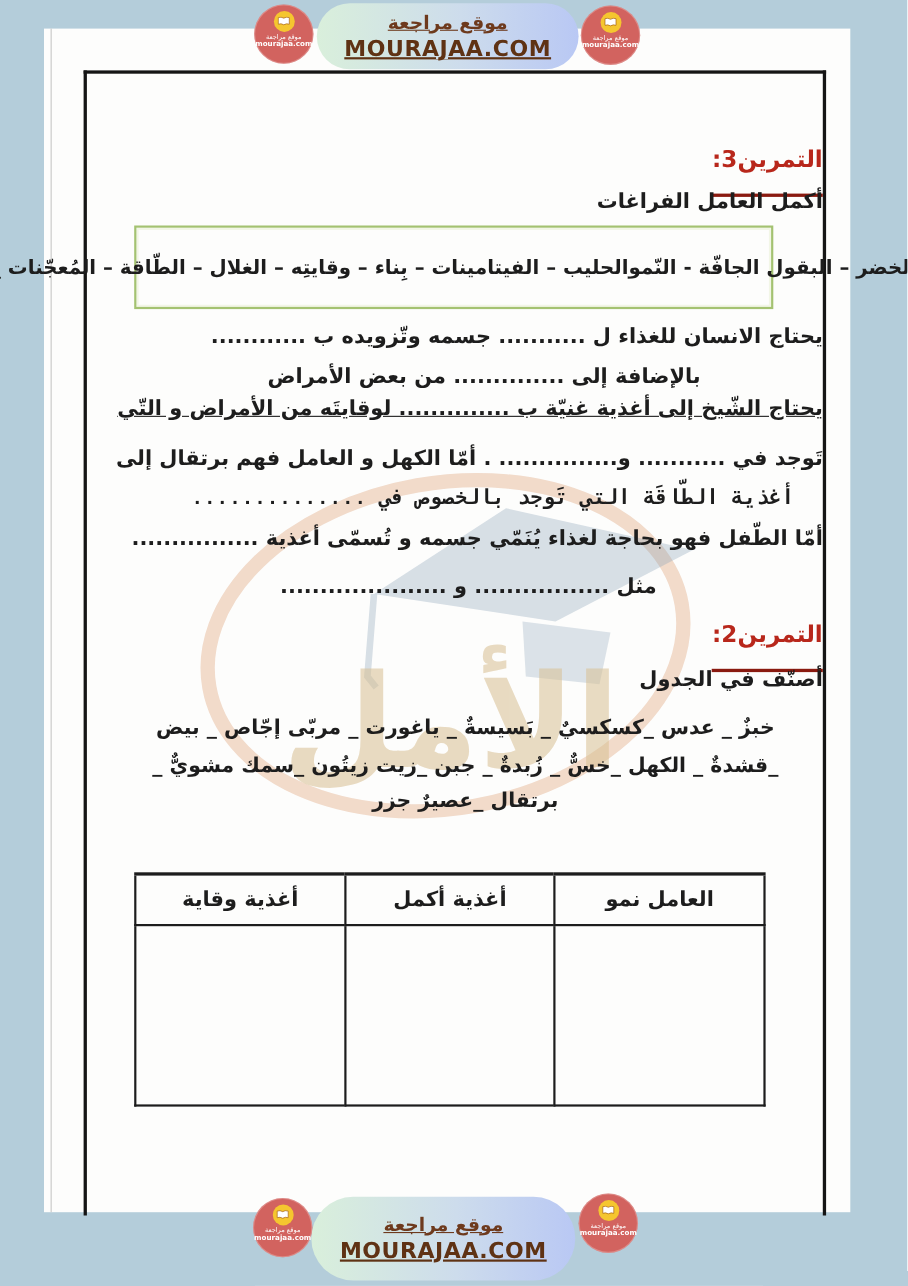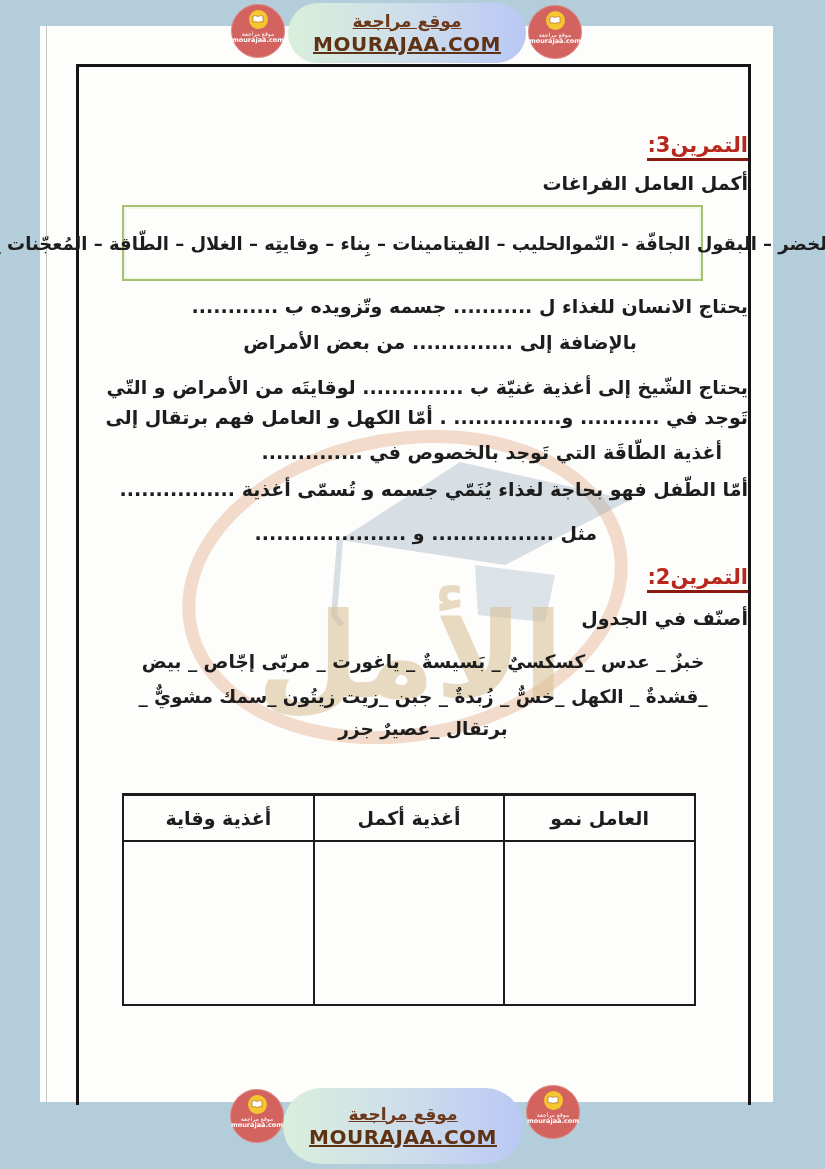--- a/index.html
+++ b/index.html
@@ -25,21 +25,21 @@
   .banner-domain{font-size:20px;font-weight:bold;color:var(--banner_text,#5f3214);text-decoration:underline;letter-spacing:.5px;}
   .logo-circle{position:absolute;width:54px;height:54px;border-radius:50%;background:var(--logo_red,#d2635f);
       display:flex;flex-direction:column;align-items:center;box-shadow:0 0 0 1px rgba(255,255,255,.25) inset;}
   .logo-circle .yellow{width:19px;height:19px;border-radius:50%;background:var(--logo_yellow,#f5c62f);
       margin-top:6px;display:flex;align-items:center;justify-content:center;}
   .logo-circle .t-ar{font-size:6px;color:#fff;margin-top:2px;direction:rtl;line-height:6px;}
   .logo-circle .t-dom{font-size:6.5px;color:#fff;font-weight:bold;line-height:7px;}
   
   .ar{direction:rtl;color:var(--text,#1d1d1d);font-weight:700;white-space:nowrap;}
   .ex-title{position:absolute;font-size:21px;color:var(--title_red,#b8271b);
-      border-bottom:3px solid var(--title_underline,#8a1a10);padding-bottom:1px;}
+      border-bottom:3px solid var(--title_underline,#8a1a10);padding-bottom:19px;}
   .line{position:absolute;font-size:19px;}
   .wordbank{position:absolute;left:122px;top:205px;width:577px;height:72px;
       border:2px solid var(--box_border,#a4c271);box-shadow:inset 0 0 0 2px #f2f6e6;
       display:flex;align-items:center;justify-content:center;}
   .wordbank .wline{font-size:18px;line-height:31px;text-align:center;}
   .words-line{position:absolute;left:128px;width:590px;text-align:center;font-size:18.5px;}
   
   table.classify{position:absolute;left:122px;top:793px;width:574px;border-collapse:collapse;table-layout:fixed;}
   table.classify th{border:2px solid #1d1d1d;border-top:3px solid #1d1d1d;height:42px;
       font-size:19px;font-weight:700;color:#1d1d1d;}
@@ -67,23 +67,23 @@
   <div class="line ar" style="right:77px;top:172px;">أكمل العامل الفراغات</div>
 
   <div class="wordbank">
     <div class="wline ar">الحليب – الفيتامينات – بِناء – وقايتِه – الغلال – الطّاقة – المُعجّنات _</div>
     <div class="wline ar">الخضر – البقول الجافّة - النّمو</div>
   </div>
 
   <div class="line ar" style="right:77px;top:295px;">يحتاج الانسان للغذاء ل ........... جسمه وتّزويده ب ............</div>
   <div class="line ar" style="right:188px;top:331px;">بالإضافة إلى .............. من بعض الأمراض</div>
 
-  <div class="line ar" style="right:77px;top:376px;">يحتاج الشّيخ إلى أغذية غنيّة ب .............. لوقايتَه من الأمراض و التّي</div>
+  <div class="line ar" style="right:77px;top:360px;text-decoration:underline;">يحتاج الشّيخ إلى أغذية غنيّة ب .............. لوقايتَه من الأمراض و التّي</div>
   <div class="line ar" style="right:77px;top:406px;">تَوجد في ........... و............... . أمّا الكهل و العامل فهم برتقال إلى</div>
-  <div class="line ar" style="right:103px;top:441px;">أغذية الطّاقَة التي تَوجد بالخصوص في ..............</div>
+  <div class="line ar" style="right:103px;top:441px;font-family:Liberation Mono, monospace;">أغذية الطّاقَة التي تَوجد بالخصوص في ..............</div>
 
   <div class="line ar" style="right:77px;top:478px;text-align:center;">أمّا الطّفل فهو بحاجة لغذاء يُنَمّي جسمه و تُسمّى أغذية ................</div>
   <div class="line ar" style="right:228px;top:522px;">مثل ................. و .....................</div>
 
   <div class="ex-title ar" style="right:77px;top:565px;">التمرين2:</div>
   <div class="line ar" style="right:77px;top:607px;">أصنّف في الجدول</div>
 
   <div class="words-line ar" style="top:651px;">خبزٌ _ عدس _كسكسيٌ _ بَسيسةٌ _ ياغورت _ مربّى إجّاص _ بيض</div>
   <div class="words-line ar" style="top:686px;">_قشدةٌ _ الكهل _خسٌّ _ زُبدةٌ _ جبن _زيت زيتُون _سمك مشويٌّ _</div>
   <div class="words-line ar" style="top:718px;">برتقال _عصيرٌ جزر</div>

